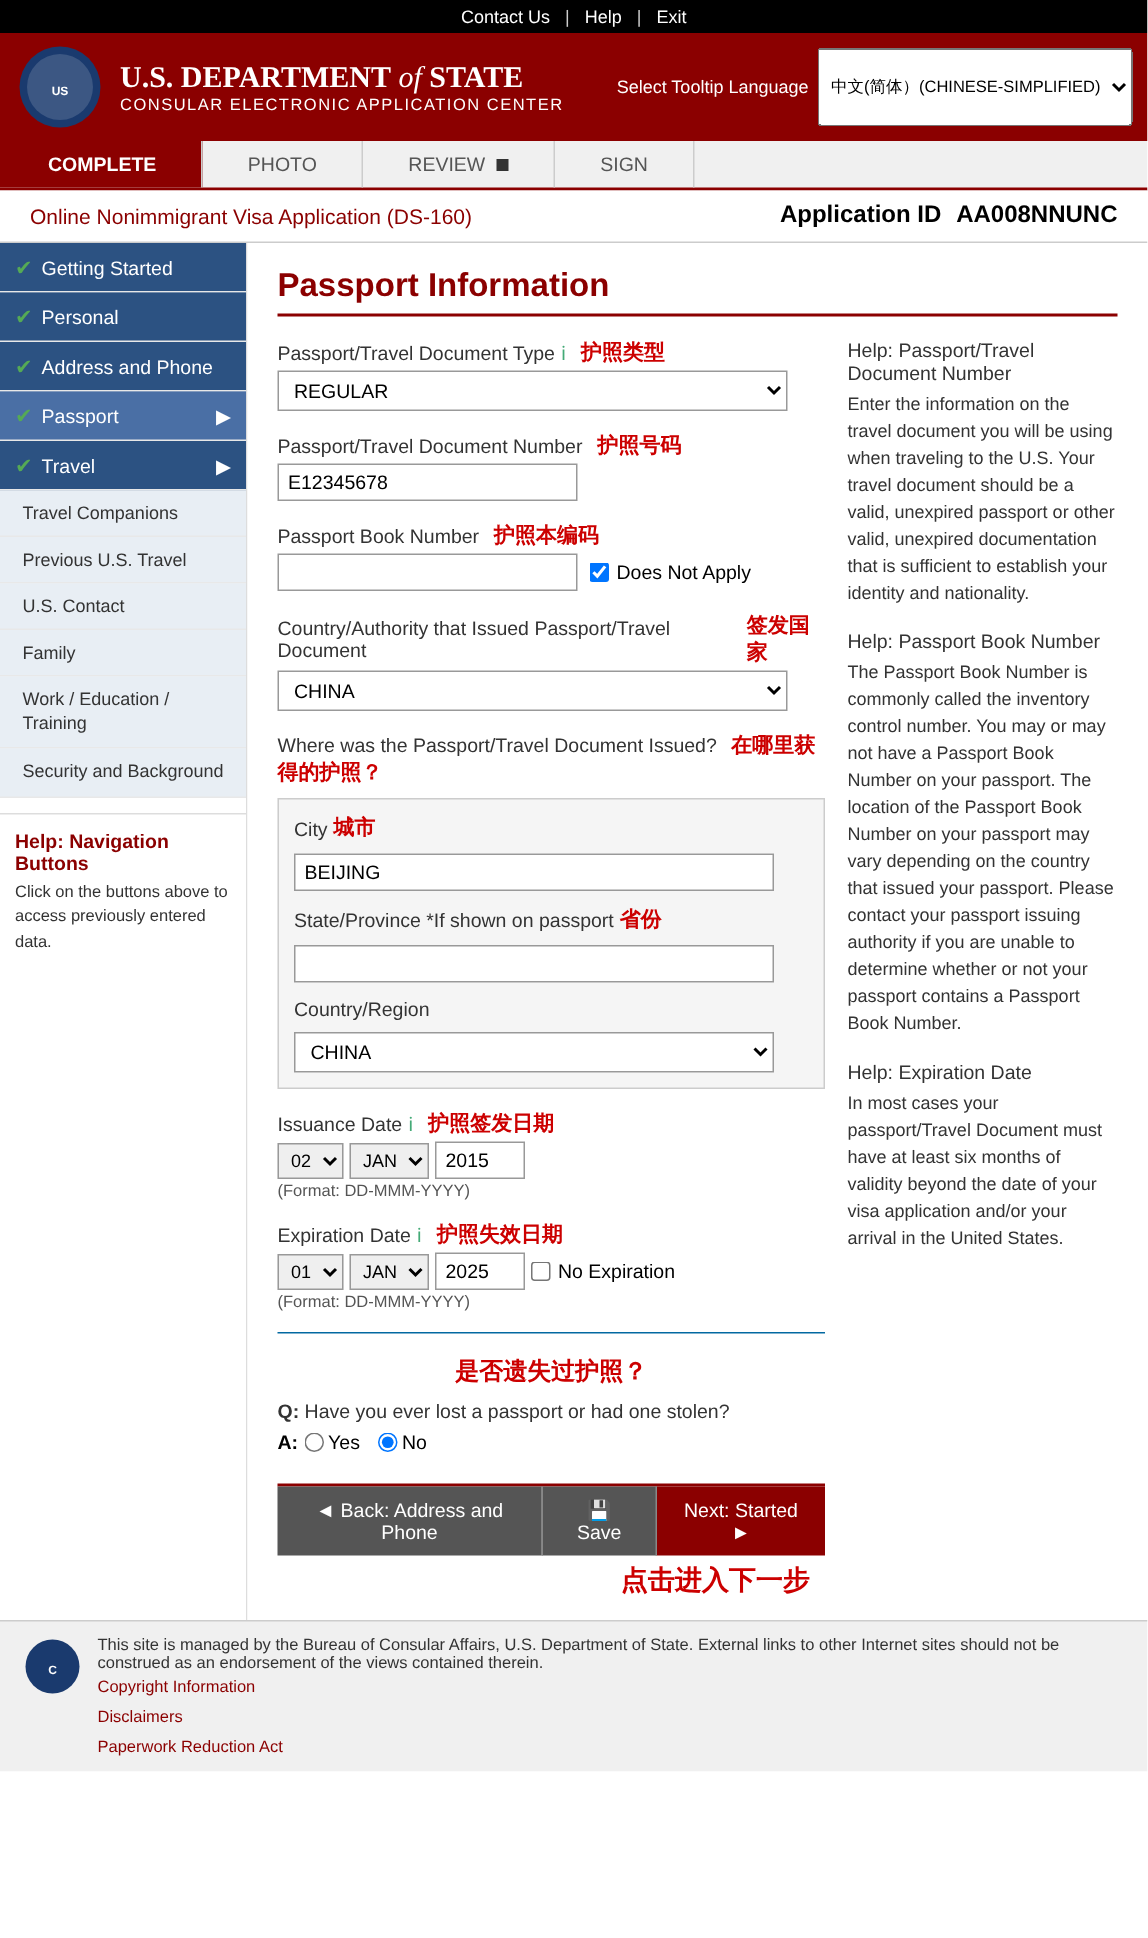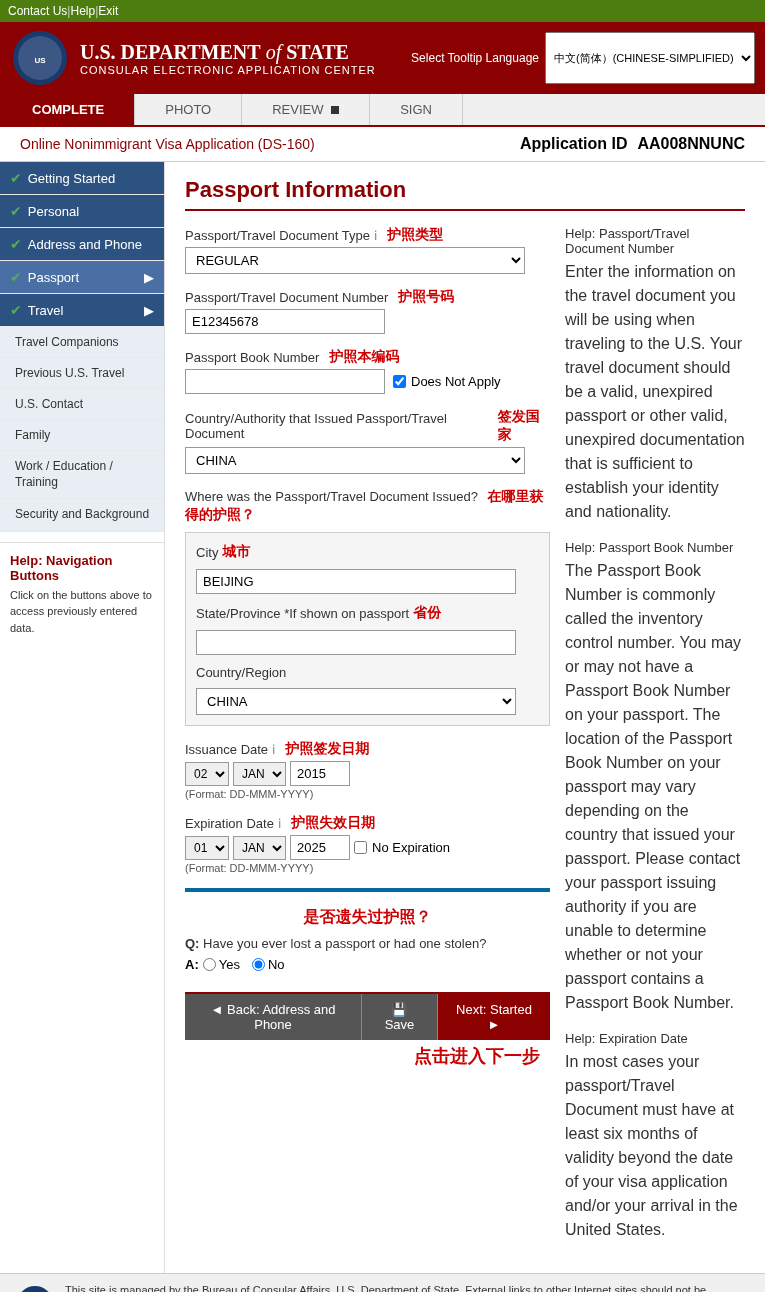--- a/index.html
+++ b/index.html
@@ -1,19 +1,19 @@
 <!DOCTYPE html>
 <html><head>
   <meta charset="utf-8">
   <style>
     * { box-sizing: border-box; margin: 0; padding: 0; }
     body { font-family: Arial, sans-serif; font-size: 13px; background: #fff; width: 765px; }
 
     
-    .top-bar { background: #4d7c0f; color: #fff; display: flex; justify-content: flex-start; align-items: center; padding: 4px 8px; font-size: 12px; }
+    .top-bar { background: #000000; color: #fff; display: flex; justify-content: center; align-items: center; padding: 4px 8px; font-size: 12px; gap: 10px; }
     .top-bar a { color: #fff; text-decoration: none; }
     .top-bar .sep { color: #ccc; }
 
     .header { background: #8b0000; display: flex; align-items: center; padding: 6px 10px; gap: 10px; }
     .header-logo { width: 60px; height: 60px; }
     .header-title { color: #fff; }
     .header-title .main-title { font-size: 20px; font-family: Georgia, serif; font-style: italic; }
     .header-title .main-title span { font-weight: bold; font-style: normal; }
     .header-title .sub-title { font-size: 11px; letter-spacing: 1px; }
     .header-right { margin-left: auto; display: flex; align-items: center; gap: 6px; font-size: 12px; color: #fff; }
@@ -72,24 +72,24 @@
     .issued-where-label .zh { color: #cc0000; font-size: 14px; font-weight: bold; margin-left: 6px; }
 
     .date-row { display: flex; align-items: center; gap: 4px; }
     .date-select { padding: 3px 4px; border: 1px solid #999; font-size: 12px; }
     .date-format { font-size: 11px; color: #555; margin-top: 2px; }
 
     
     .help-section { margin-bottom: 16px; }
     .help-title { color: #8b0000; font-weight: bold; font-size: 13px; margin-bottom: 4px; }
     .help-title span { color: #333; font-weight: normal; }
-    .help-text { font-size: 16px; color: #333; line-height: 1.5; }
-
-    
-    .qa-section { padding-top: 15px; border-top: 4px solid #0369a1; }
+    .help-text { font-size: 12px; color: #333; line-height: 1.5; }
+
+    
+    .qa-section { padding-top: 15px; border-top: 1px solid #0369a1; }
     .lost-passport-zh { color: #cc0000; font-size: 16px; font-weight: bold; text-align: center; margin-bottom: 8px; }
     .qa-q { font-size: 13px; color: #333; margin-bottom: 6px; }
     .qa-q .q-label { font-weight: bold; }
     .qa-a { display: flex; align-items: center; gap: 4px; font-size: 13px; }
     .qa-a .a-label { font-weight: bold; }
     .radio-group { display: flex; align-items: center; gap: 12px; }
 
     
     .bottom-nav { display: flex; margin-top: 20px; border-top: 2px solid #8b0000; }
     .btn-back { background: #555; color: #fff; padding: 8px 16px; font-size: 13px; cursor: pointer; border: none; display: flex; align-items: center; gap: 4px; }

